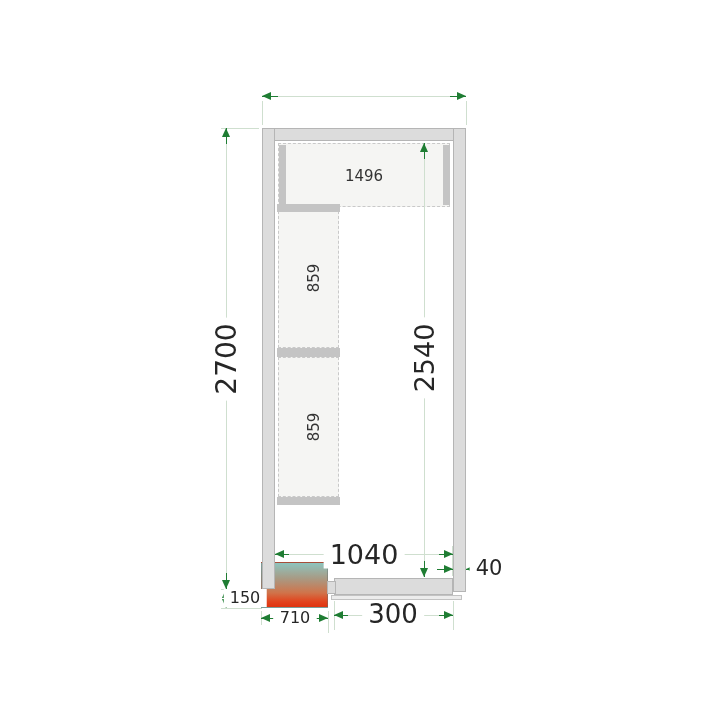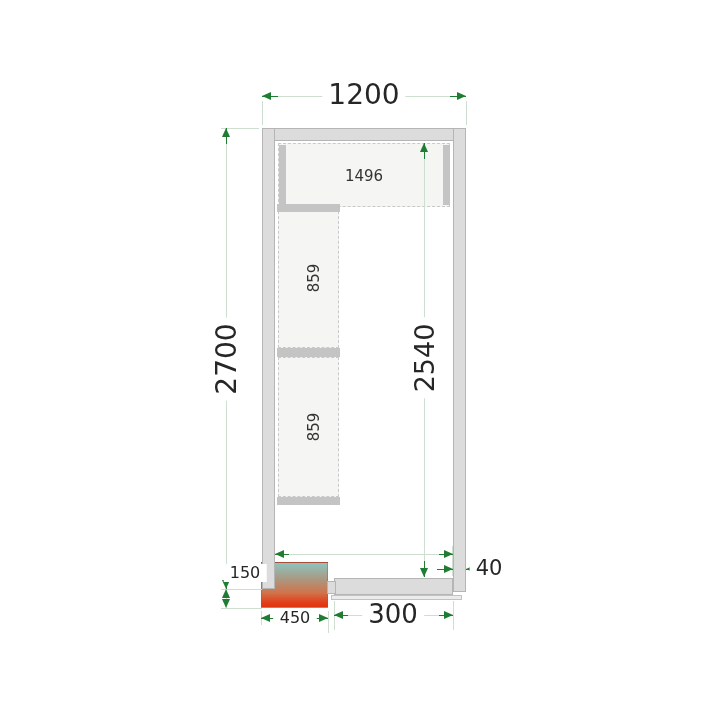--- a/index.html
+++ b/index.html
@@ -53,21 +53,20 @@
   <div class="slbl rot" style="left:314px;top:427px;">859</div>
   <div class="bar" style="left:277px;top:497px;width:63px;height:8px;"></div>
 
   <div class="dl" style="left:262px;top:96px;width:204px;height:1px;"></div>
   <div class="dl" style="left:262px;top:101px;width:1px;height:24px;"></div>
   <div class="dl" style="left:466px;top:101px;width:1px;height:24px;"></div>
   <div class="tail" style="left:262px;top:96px;width:16px;height:1px;"></div>
   <div class="tail" style="left:450px;top:96px;width:16px;height:1px;"></div>
   <div class="arr left" style="left:262px;top:92px;"></div>
   <div class="arr right" style="left:457px;top:92px;"></div>
-  <div class="lbl f28" style="left:364px;top:95px;">1200</div>
 
   <div class="dl" style="left:226px;top:128px;width:1px;height:461px;"></div>
   <div class="dl" style="left:221px;top:128px;width:38px;height:1px;"></div>
   <div class="tail" style="left:226px;top:128px;width:1px;height:16px;"></div>
   <div class="tail" style="left:226px;top:573px;width:1px;height:16px;"></div>
   <div class="arr up" style="left:222px;top:128px;"></div>
   <div class="arr down" style="left:222px;top:580px;"></div>
   <div class="lbl rot f28" style="left:227px;top:359px;">2700</div>
 
   <div class="dl" style="left:424px;top:143px;width:1px;height:434px;"></div>
@@ -76,42 +75,43 @@
   <div class="arr up" style="left:420px;top:143px;"></div>
   <div class="arr down" style="left:420px;top:568px;"></div>
   <div class="lbl rot f27" style="left:424px;top:358px;">2540</div>
 
   <div class="dl" style="left:275px;top:554px;width:178px;height:1px;"></div>
   <div class="dl" style="left:452px;top:546px;width:1px;height:30px;"></div>
   <div class="tail" style="left:275px;top:554px;width:14px;height:1px;"></div>
   <div class="tail" style="left:439px;top:554px;width:14px;height:1px;"></div>
   <div class="arr left" style="left:275px;top:550px;"></div>
   <div class="arr right" style="left:444px;top:550px;"></div>
+  <div class="lbl f27" style="left:364px;top:554px;">1040</div>
 
   <div class="tail" style="left:437px;top:569px;width:16px;height:1px;"></div>
   <div class="tail" style="left:466px;top:569px;width:16px;height:1px;"></div>
   <div class="arr right" style="left:444px;top:565px;"></div>
   <div class="arr left" style="left:466px;top:565px;"></div>
   <div class="lbl f21" style="left:489px;top:568px;">40</div>
 
   <div class="dl" style="left:221px;top:589px;width:41px;height:1px;"></div>
   <div class="dl" style="left:221px;top:608px;width:41px;height:1px;"></div>
   <div class="dl" style="left:226px;top:589px;width:1px;height:19px;"></div>
   <div class="arr up" style="left:222px;top:589px;"></div>
   <div class="arr down" style="left:222px;top:599px;"></div>
-  <div class="lbl f16" style="left:245px;top:573px;">150</div>
+  <div class="lbl f16" style="left:245px;top:598px;">150</div>
 
   <div class="dl" style="left:261px;top:618px;width:67px;height:1px;"></div>
   <div class="dl" style="left:261px;top:611px;width:1px;height:14px;"></div>
   <div class="dl" style="left:328px;top:611px;width:1px;height:22px;"></div>
   <div class="tail" style="left:261px;top:618px;width:12px;height:1px;"></div>
   <div class="tail" style="left:316px;top:618px;width:12px;height:1px;"></div>
   <div class="arr left" style="left:261px;top:614px;"></div>
   <div class="arr right" style="left:319px;top:614px;"></div>
-  <div class="lbl f16" style="left:295px;top:618px;">450</div>
+  <div class="lbl f16" style="left:295px;top:618px;">710</div>
 
   <div class="dl" style="left:334px;top:615px;width:119px;height:1px;"></div>
   <div class="dl" style="left:334px;top:601px;width:1px;height:29px;"></div>
   <div class="dl" style="left:453px;top:601px;width:1px;height:29px;"></div>
   <div class="tail" style="left:334px;top:615px;width:14px;height:1px;"></div>
   <div class="tail" style="left:439px;top:615px;width:14px;height:1px;"></div>
   <div class="arr left" style="left:334px;top:611px;"></div>
   <div class="arr right" style="left:444px;top:611px;"></div>
   <div class="lbl f26" style="left:393px;top:614px;">300</div>
 

